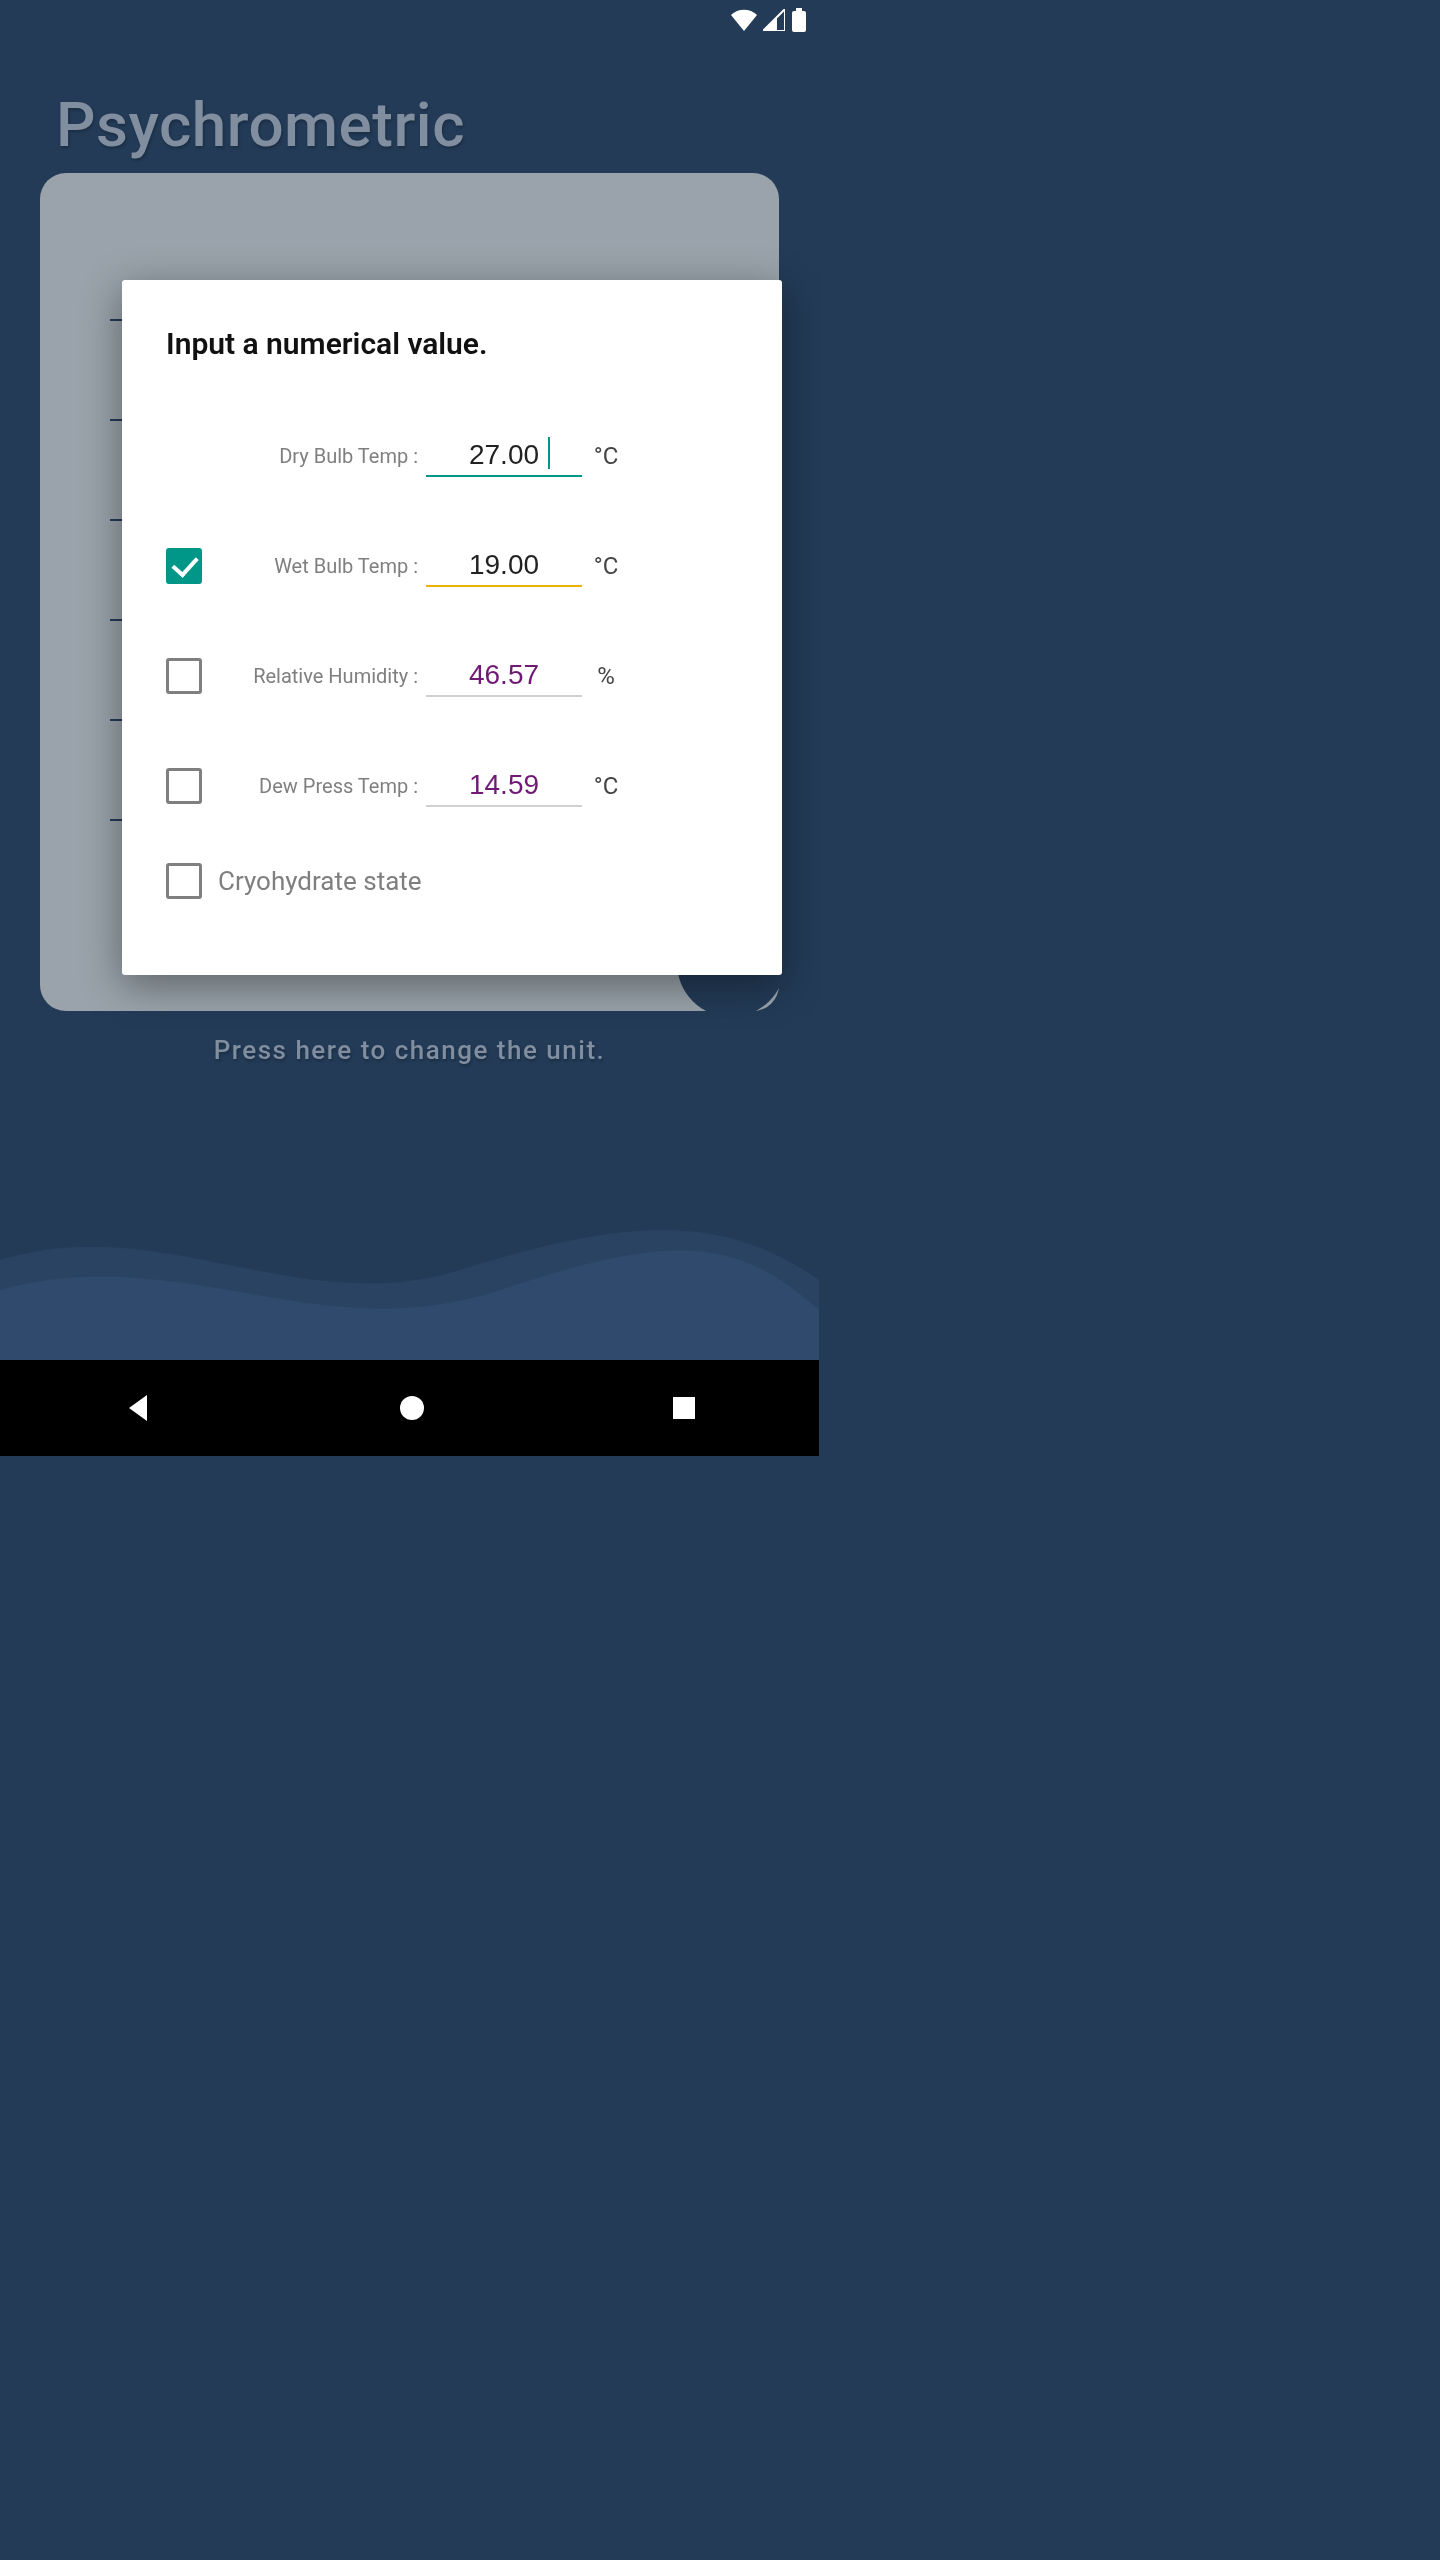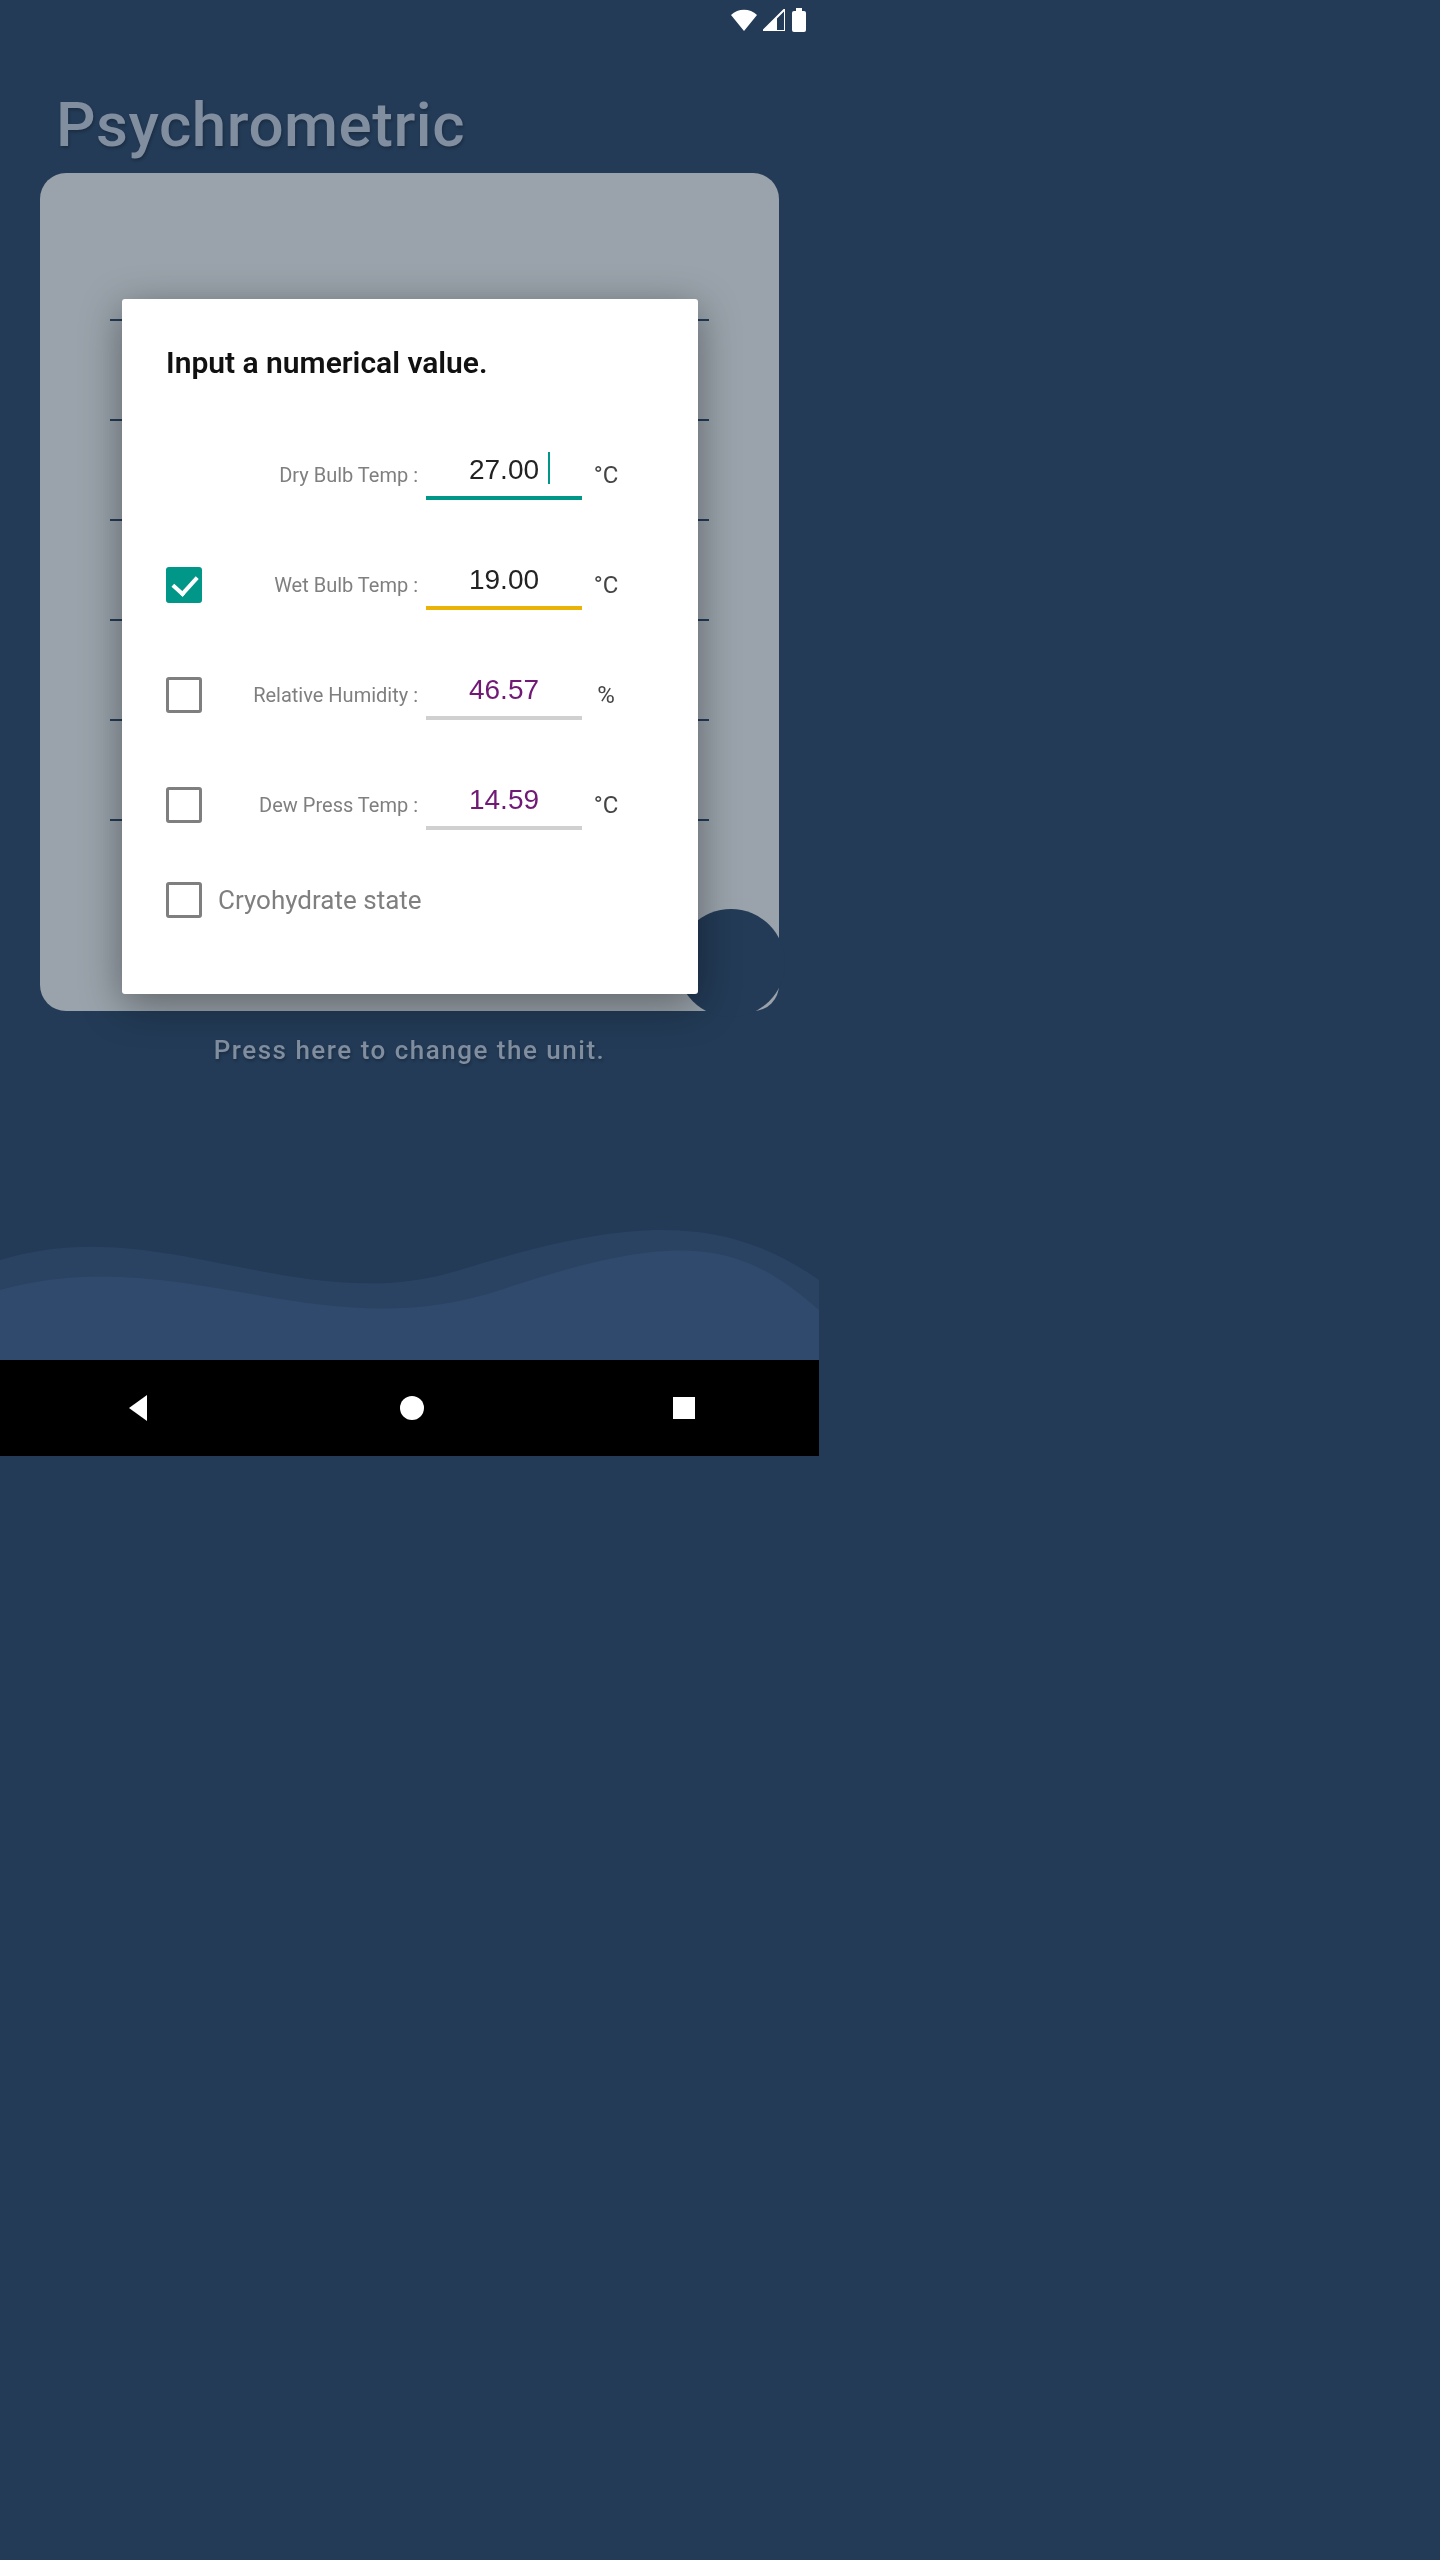--- a/index.html
+++ b/index.html
@@ -18,28 +18,28 @@
   .bg-line { height: 2px; background: #233b57; margin-top: 98px; }
   .bg-fab { position: absolute; right: -6px; bottom: -6px; width: 108px; height: 108px; background: #233b57; border-radius: 50%; }
 
   .unit-hint { color: #808e9f; font-size: 26px; font-weight: 500; text-align: center; margin-top: 24px; letter-spacing: 1.5px; text-shadow: 1px 2px 3px rgba(0,0,0,0.25);}
 
   
   .navbar { position: absolute; bottom: 0; left: 0; right: 0; height: 96px; background: #000; display: flex; justify-content: space-around; align-items: center; }
   .navbar svg { display: block; }
 
   
-  .dialog { position: absolute; left: 122px; top: 280px; width: 576px; background: #fff; border-radius: 3px; box-shadow: 0 10px 40px rgba(0,0,0,0.4); padding: 46px 44px 54px 44px; margin-top: 19px; }
+  .dialog { position: absolute; left: 122px; top: 280px; width: 660px; background: #fff; border-radius: 3px; box-shadow: 0 10px 40px rgba(0,0,0,0.4); padding: 46px 44px 54px 44px; }
   .dialog-title { font-size: 30px; font-weight: 600; color: #111; margin-bottom: 40px; }
 
   .row { display: flex; align-items: center; height: 110px; }
   .cb-slot { width: 52px; display: flex; justify-content: flex-start; }
   .label { flex: 0 0 200px; font-size: 20px; color: #7f7f7f; text-align: right; }
   .input-slot { flex: 0 0 156px; margin-left: 8px; position: relative; }
-  .input-slot input { width: 100%; border: none; border-bottom: 4px solid #eab308; font-size: 28px; text-align: center; padding: 4px 0 10px; color: #222; outline: none; background: transparent; }
+  .input-slot input { width: 100%; border: none; border-bottom: 2px solid #eab308; font-size: 28px; text-align: center; padding: 4px 0 4px; color: #222; outline: none; background: transparent; }
   .input-slot input.disabled { color: #701a75; border-bottom-color: #d0d0d0; }
   .input-slot input.focused { border-bottom-color: #009688; }
   .cursor { position: absolute; right: 32px; top: 2px; width: 2px; height: 32px; background: #009688; }
   .unit { width: 48px; text-align: center; font-size: 24px; color: #454545; }
 
   .checkbox { width: 36px; height: 36px; border: 3px solid #7f7f7f; border-radius: 3px; display: flex; align-items: center; justify-content: center; background: #fff; }
   .checkbox.checked { background: #009688; border-color: #009688; }
   .checkbox.checked::after { content: ""; display: block; width: 11px; height: 20px; border: solid #fff; border-width: 0 4px 4px 0; transform: rotate(42deg) translate(-1px,-2px); }
 
   .calc-btn { display: block; width: 360px; margin: 44px auto 0; background: #e0e0e0; border: none; height: 72px; font-size: 24px; font-weight: 500; letter-spacing: 2px; color: #222; box-shadow: 0 2px 4px rgba(0,0,0,0.2); }

